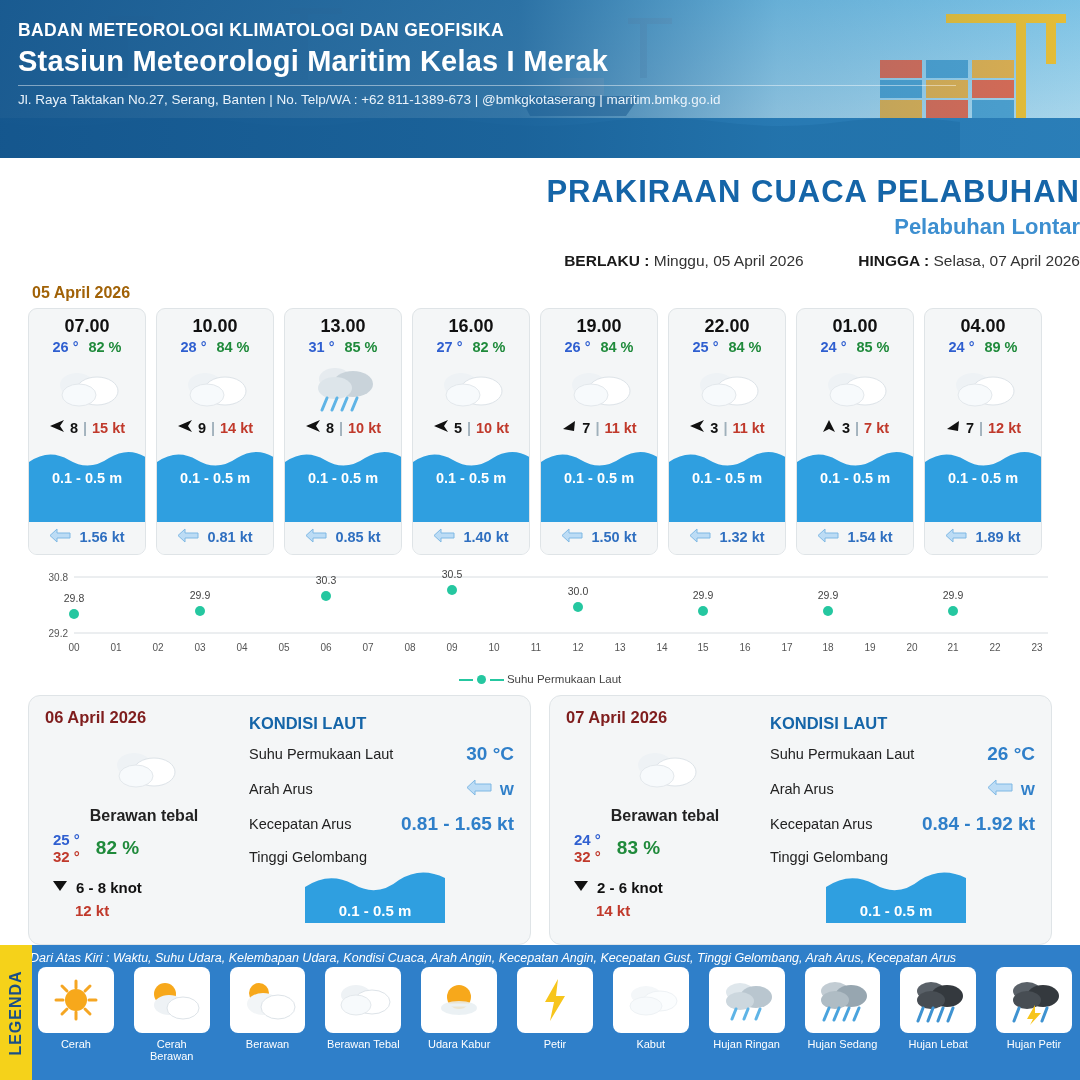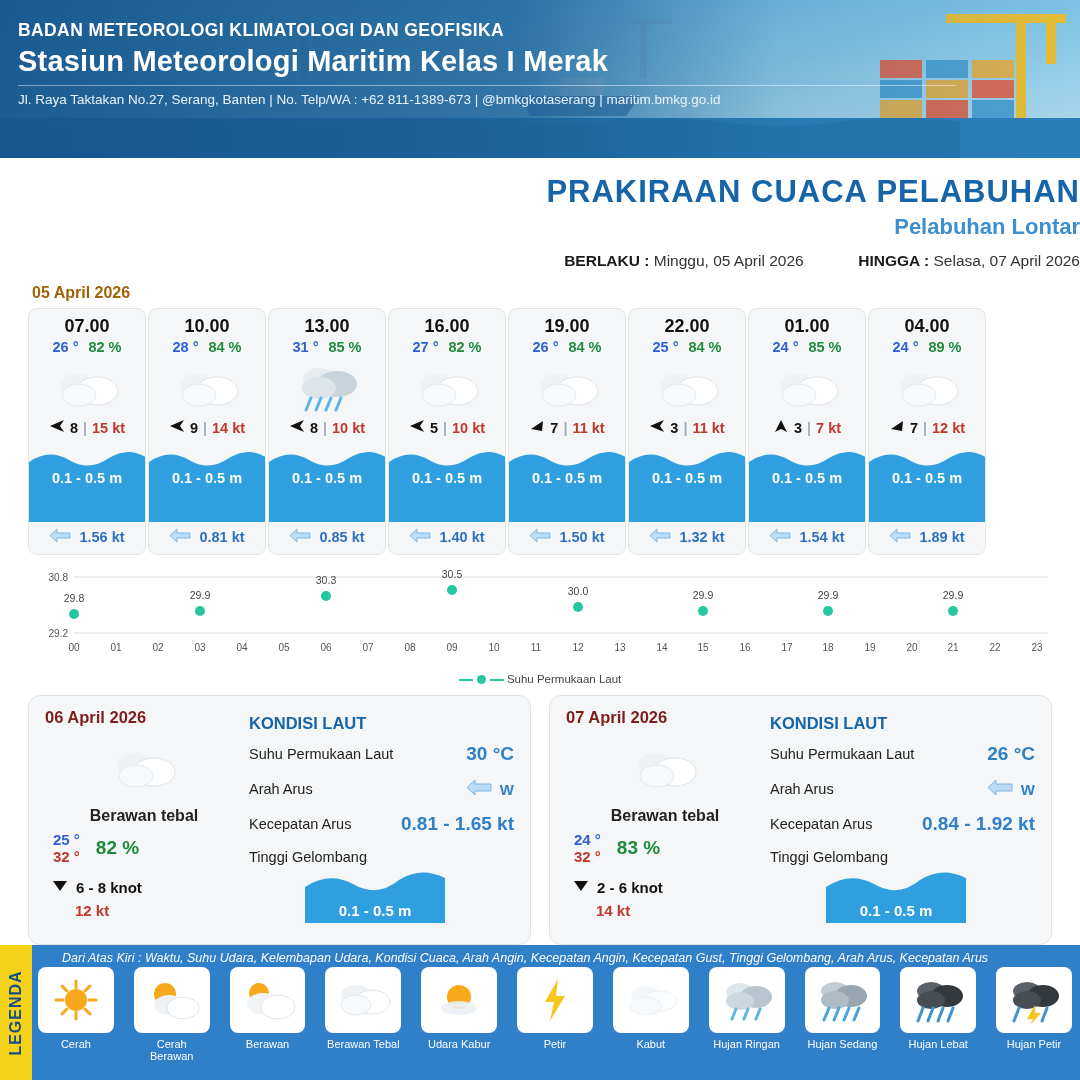--- a/index.html
+++ b/index.html
@@ -40,21 +40,21 @@
   
   .title-wrap { text-align:right; padding-top:16px;padding-left:38px; }
   .title-main { font-size:31px; font-weight:bold; color:#1565a8; letter-spacing:1px; }
   .title-sub { font-size:22px; font-weight:bold; color:#3d8fd0; margin-top:4px; }
   .validity { margin-top:12px; font-size:15.5px; color:#333; }
   .validity .lab { font-weight:bold; color:#1a1a1a; }
   .validity .sp { display:inline-block; width:46px; }
 
   
   .date-label { margin:14px 0 6px 32px; font-size:16px; font-weight:bold; color:#a16207; }
-  .cards { display:flex; gap:2px; padding:0 28px; }
+  .cards { display:flex; gap:10px; padding:0 28px; }
   .card {
     width:118px; background:#f4f6f7; border:1px solid #dfe4e7; border-radius:9px;
     overflow:hidden; position:relative;
   }
   .c-time { text-align:center; font-size:18px; font-weight:bold; color:#111; padding:7px 0 2px; }
   .c-row { display:flex; justify-content:center; gap:10px; font-size:14.5px; font-weight:bold; padding-bottom:4px;}
   .c-temp { color:#2f5fd0; }
   .c-hum { color:#1f8a3b; }
   .c-icon { height:58px; display:flex; align-items:center; justify-content:center; }
   .c-wind { display:flex; align-items:center; justify-content:center; gap:5px; font-size:14.5px; font-weight:bold; padding:2px 0 4px;}
@@ -112,21 +112,21 @@
   .legend-side {
     position:absolute; left:0; top:0; bottom:0; width:32px;
     background:#f5d21a;
     display:flex; align-items:center; justify-content:center;
   }
   .legend-side span {
     transform:rotate(-90deg); white-space:nowrap;
     font-size:16px; font-weight:bold; color:#1a4f86; letter-spacing:1px;
   }
   .legend-note {
-    margin-left:58px; padding:6px 10px 2px 4px; color:#ffffff;
+    margin-left:26px; padding:6px 10px 2px 4px; color:#ffffff;
     font-size:12.5px; font-style:italic;
   }
   .legend-items { display:flex; gap:20px; margin-left:38px; padding-right:8px; }
   .leg-item { flex:1; text-align:center; }
   .leg-card {
     background:#ffffff; border-radius:8px; height:66px;
     display:flex; align-items:center; justify-content:center;
   }
   .leg-label { color:#ffffff; font-size:11px; margin-top:5px; }
 </style>

